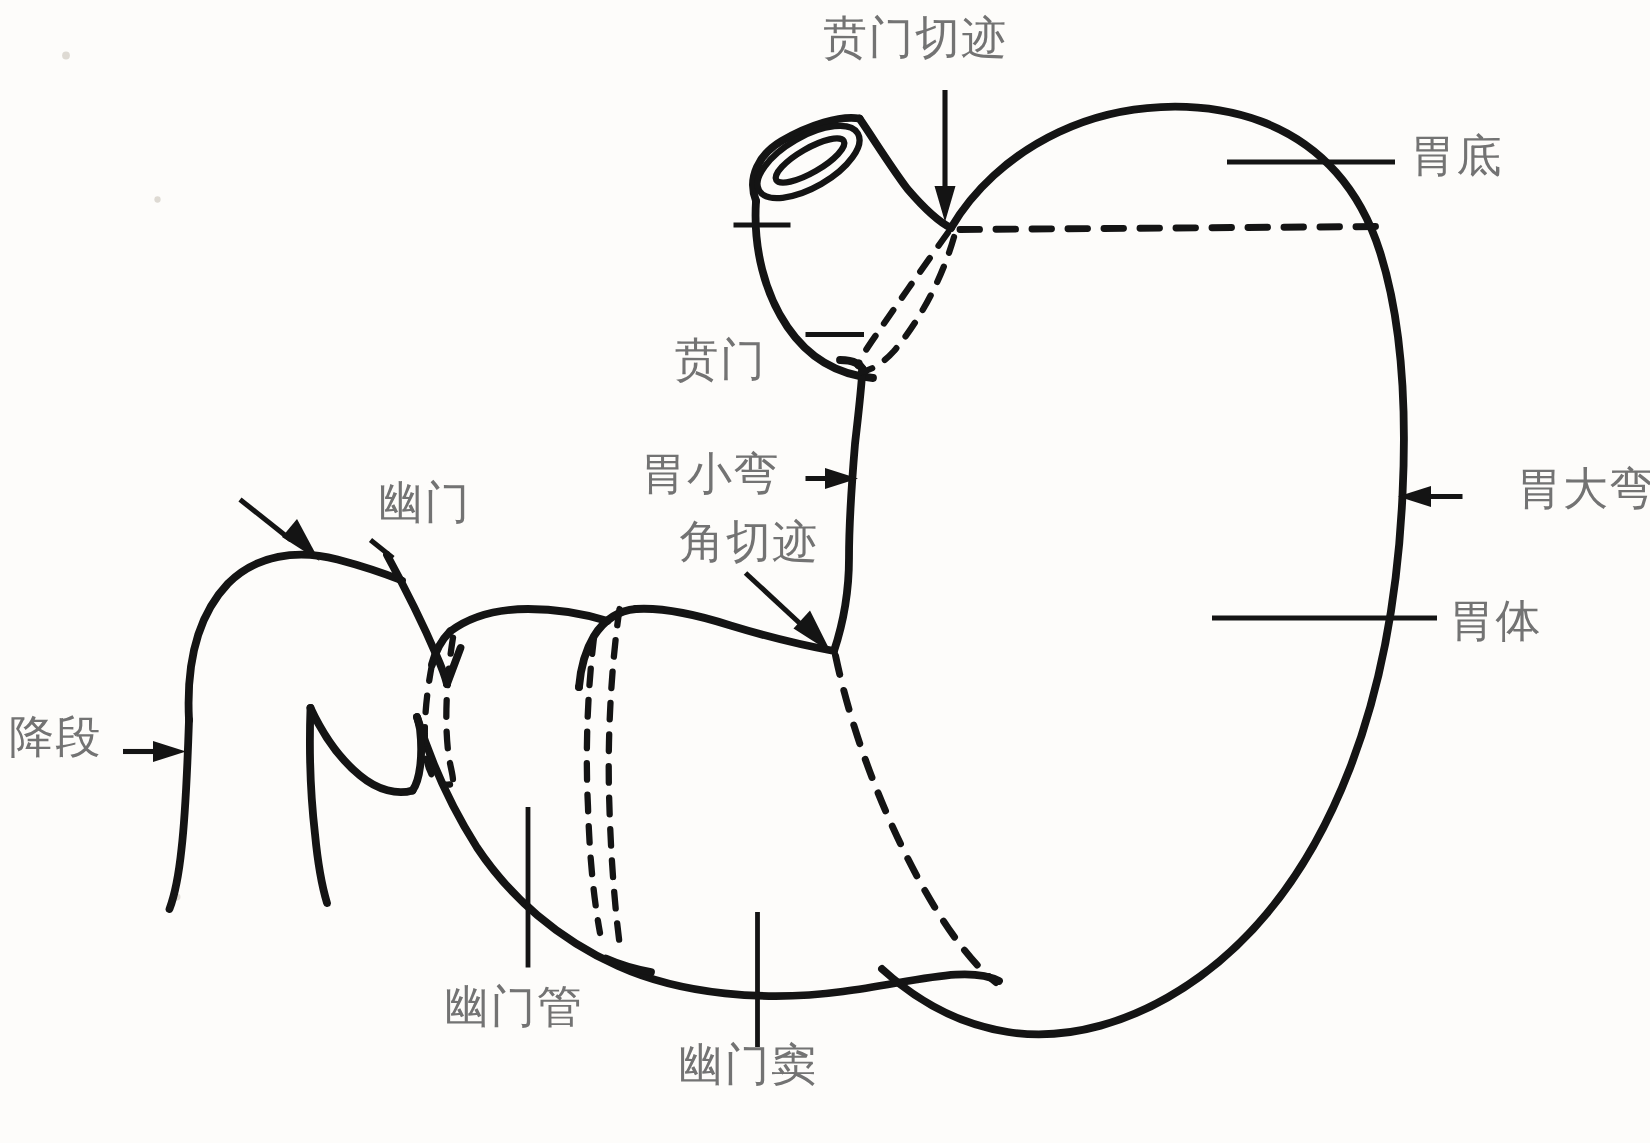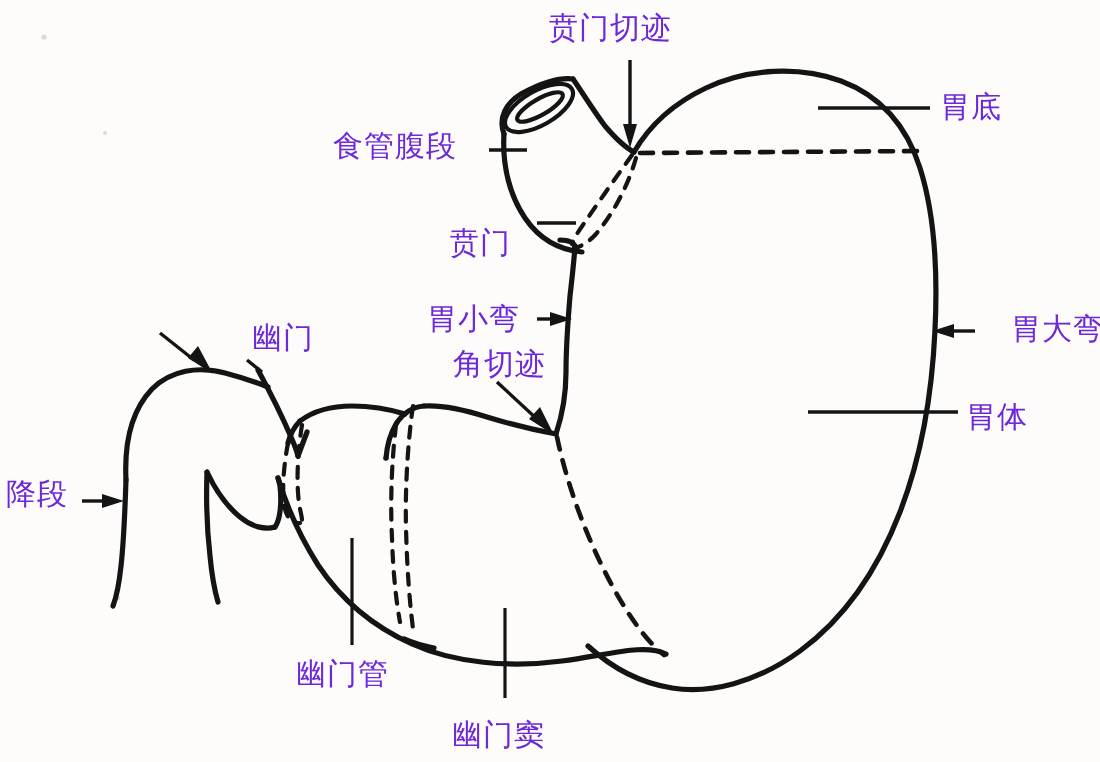--- a/index.html
+++ b/index.html
@@ -21,22 +21,22 @@
   #stomach-svg {
     position: absolute;
     top: 0;
     left: 0;
     width: 1100px;
     height: 762px;
     display: block;
   }
   .label {
     position: absolute;
-    color: #6d28d9;
-    font-family: Liberation Serif, serif;
+    color: #737373;
+    font-family: Liberation Mono, monospace;
     font-size: 30px;
     line-height: 1.12;
     letter-spacing: 1px;
     white-space: nowrap;
     font-weight: 500;
     text-rendering: geometricPrecision;
   }
   .ink {
     fill: none;
     stroke: #141414;
@@ -247,36 +247,35 @@
       <path class="leader" d="M 975 331 L 953 331"></path>
       <polygon class="arrowhead" points="932,331 954,324 954,338"></polygon>
     </g>
 
     <path class="leader" d="M 808 412 L 958 412"></path>
 
   </svg>
 
   <div class="label" style="left:548px; top:12px;">贲门切迹</div>
 
-  <div class="label" style="left:333px; top:130px;">食管腹段</div>
 
   <div class="label" style="left:449px; top:207px;margin-top:20px;">贲门</div>
 
   <div class="label" style="left:427px; top:303px;">胃小弯</div>
 
   <div class="label" style="left:413px; top:348px;margin-left:40px;">角切迹</div>
 
 
   <div class="label" style="left:224px; top:322px;margin-left:28px;">幽门</div>
 
   <div class="label" style="left:6px; top:478px;">降段</div>
 
   <div class="label" style="left:296px; top:658px;">幽门管</div>
 
-  <div class="label" style="left:452px; top:697px;margin-top:22px;">幽门窦</div>
+  <div class="label" style="left:452px; top:697px;">幽门窦</div>
 
   <div class="label" style="left:940px; top:91px;">胃底</div>
 
   <div class="label" style="left:983px; top:313px;margin-left:28px;">胃大弯</div>
 
   <div class="label" style="left:966px; top:401px;">胃体</div>
 
 </div>
 
 </body></html>

